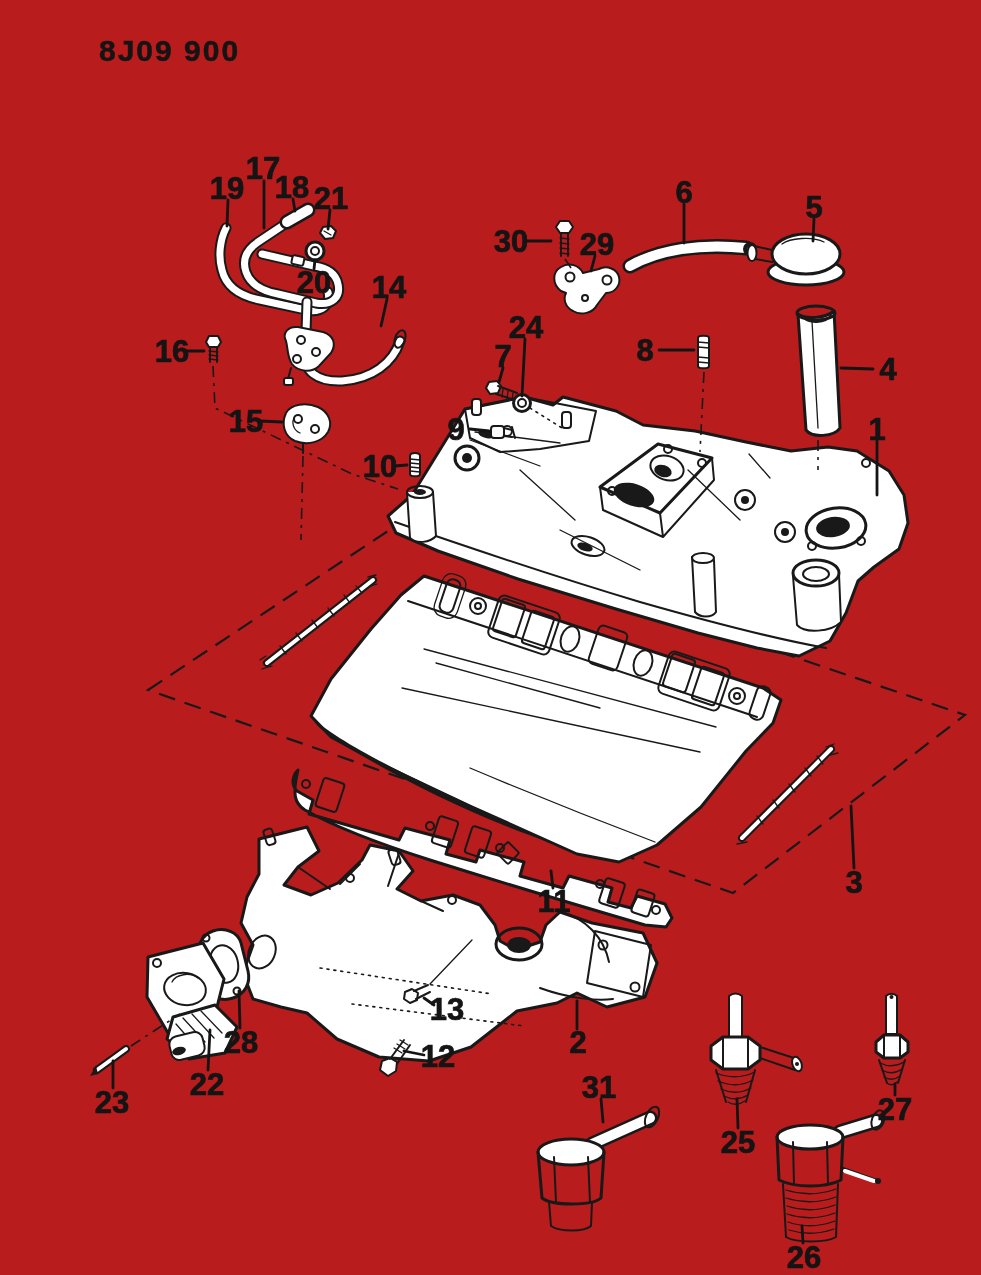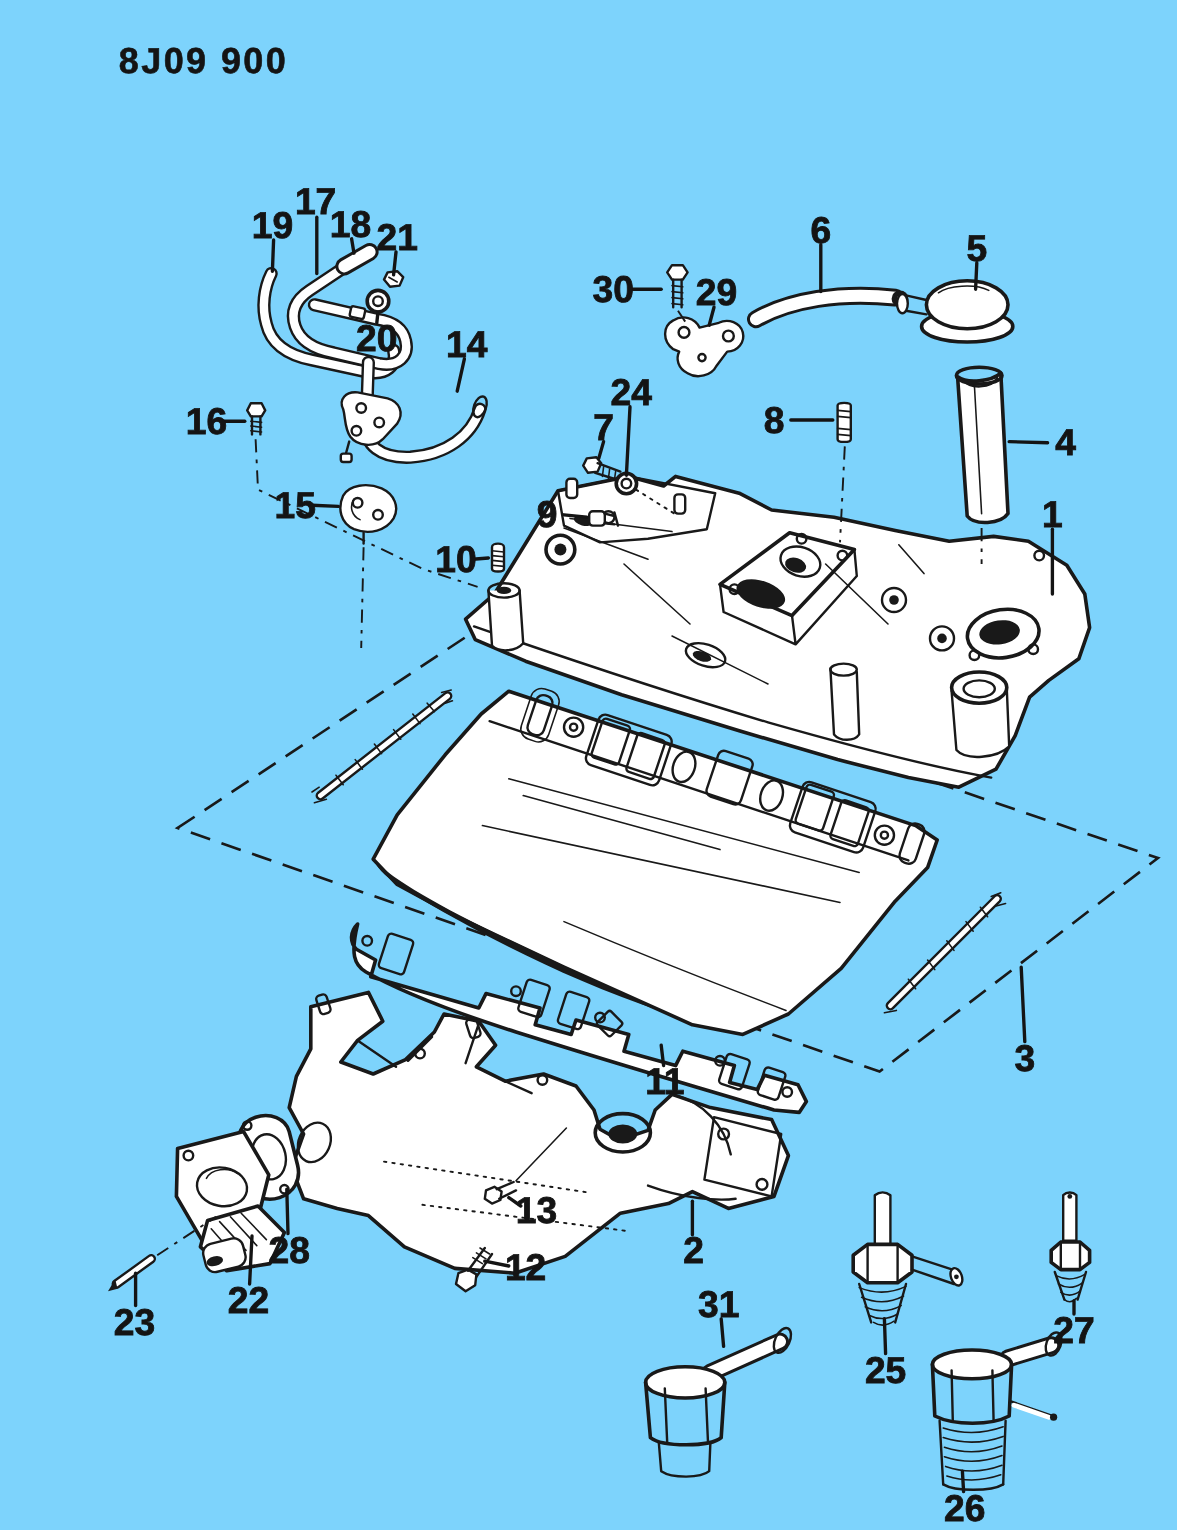--- a/index.html
+++ b/index.html
@@ -1,16 +1,16 @@
 <!DOCTYPE html>
 <html><head>
 <meta charset="utf-8">
 <style>
   html,body{margin:0;padding:0;background:#fff;}
-  .page{position:relative;width:981px;height:1275px;background:#7dd3fc;font-family:"Liberation Sans",sans-serif;overflow:hidden;text-decoration:underline;}
+  .page{position:relative;width:981px;height:1275px;background:#b91c1c;font-family:"Liberation Sans",sans-serif;overflow:hidden;text-decoration:underline;}
   svg{display:block;}
   
   .s  {stroke:#191919;fill:none;stroke-width:2;stroke-linecap:round;stroke-linejoin:round;}
   .s1 {stroke:#191919;fill:none;stroke-width:1.3;stroke-linecap:round;stroke-linejoin:round;}
   .s3 {stroke:#191919;fill:none;stroke-width:3;stroke-linecap:round;stroke-linejoin:round;}
   .fww{fill:#ffffff;}
   .f  {fill:#191919;stroke:none;}
   
   .to {stroke:#191919;fill:none;stroke-width:11;stroke-linecap:round;stroke-linejoin:round;}
   .ti {stroke:#ffffff;fill:none;stroke-width:7;stroke-linecap:round;stroke-linejoin:round;}

